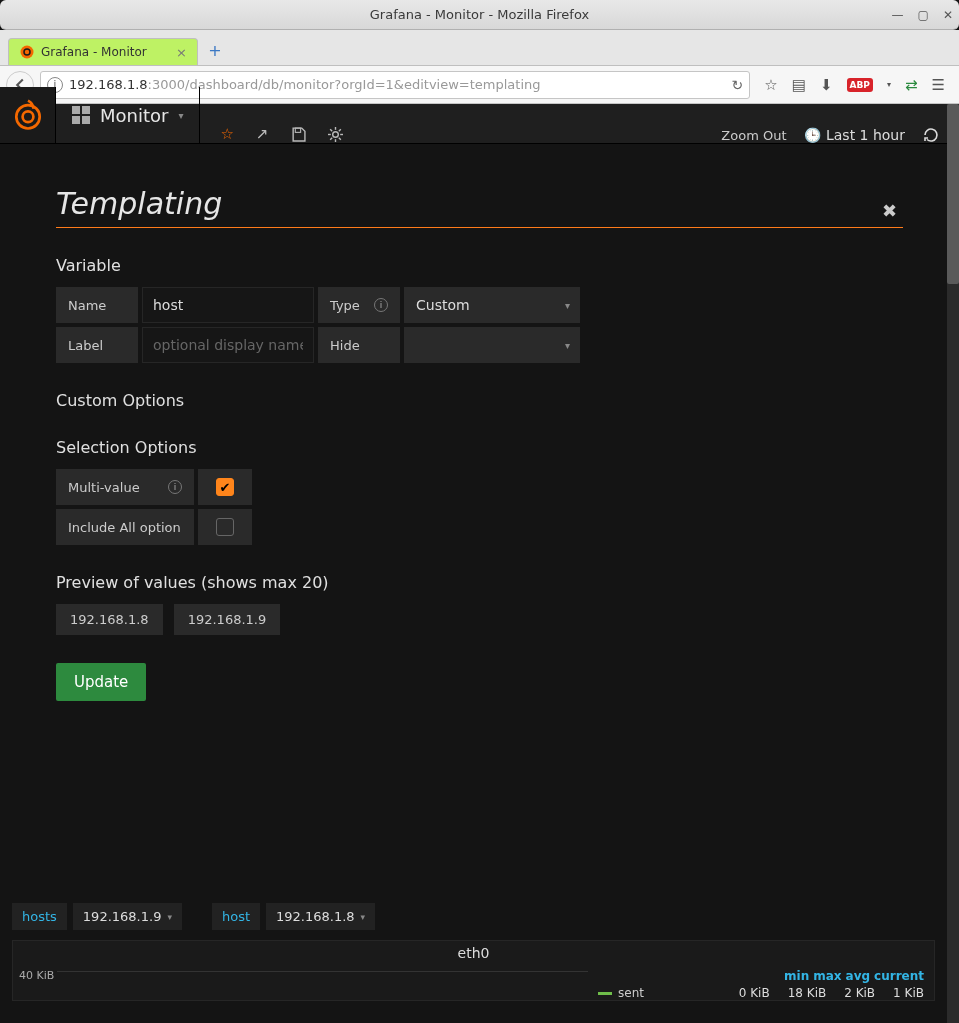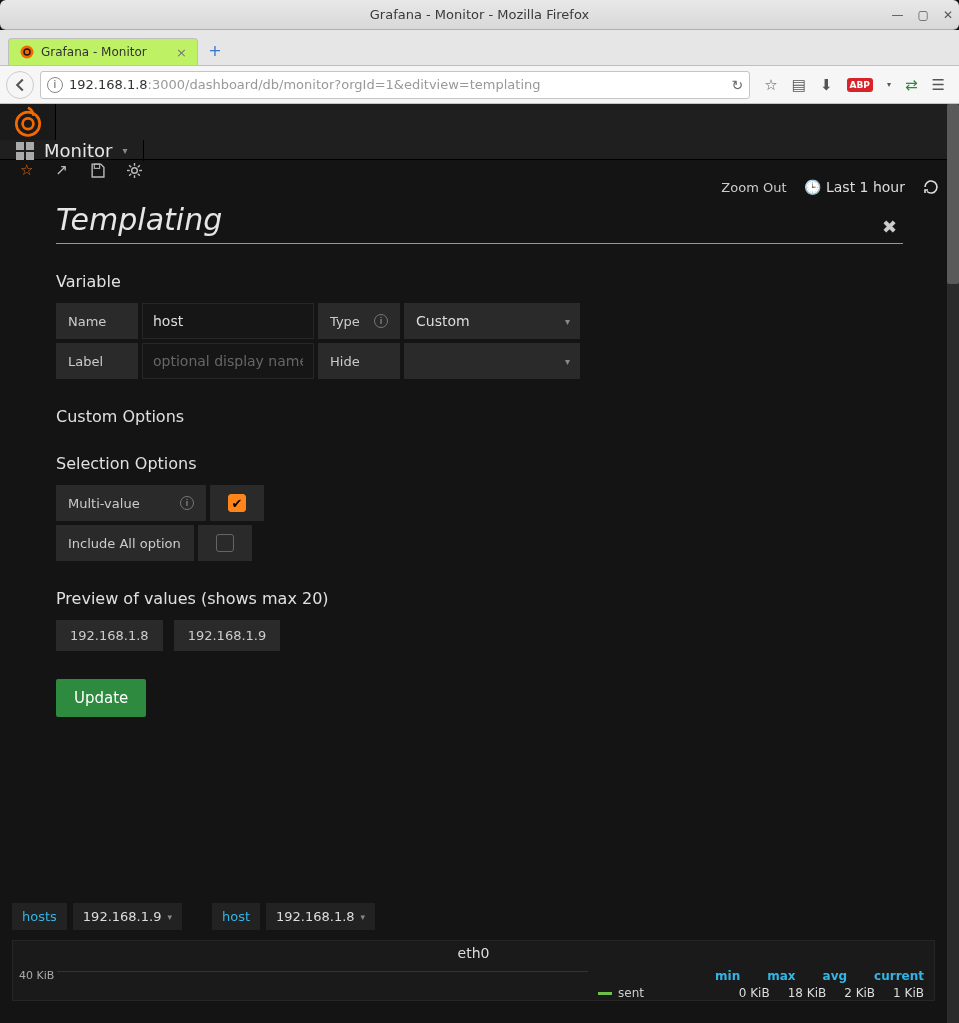--- a/index.html
+++ b/index.html
@@ -22,21 +22,21 @@
 .urlbar .info { width:16px; height:16px; border:1px solid #888; border-radius:50%; font-size:10px; display:flex; align-items:center; justify-content:center; color:#555;}
 .urlbar .url { flex:1; white-space:nowrap; overflow:hidden; color:#333; }
 .urlbar .url .dim { color:#999; }
 .urlbar .reload { color:#666; font-size:14px; cursor:pointer; }
 .nav-icons { display:flex; align-items:center; gap:14px; padding:0 8px; color:#555; font-size:15px; }
 .abp { background:#d8232a; color:#fff; font-size:9px; font-weight:bold; padding:2px 3px; border-radius:3px; }
 
 .app { position:relative; height: 919px; background:#141414; color:#d8d8d8; }
 
 
-.gf-header { height:56px; display:flex; align-items:flex-start; border-bottom:1px solid #000; background:#1f1f1f;flex-direction:column; }
+.gf-header { height:40px; display:flex; align-items:flex-end; border-bottom:1px solid #000; background:#1f1f1f; }
 .gf-logo { width:56px; height:56px; display:flex; align-items:center; justify-content:center; border-right:1px solid #000; background:#1a1a1a;}
 .gf-dash { display:flex; align-items:center; gap:10px; padding:0 16px; border-right:1px solid #000; height:56px; }
 .gf-icon-grid { width:18px; height:18px; }
 .gf-dash-title { font-size:18px; color:#e6e6e6; }
 .gf-toolbar { display:flex; align-items:center; gap:22px; padding:0 20px; font-size:15px; color:#bbb; }
 .gf-right { margin-left:auto; display:flex; align-items:center; gap:18px; padding-right:20px; color:#ddd; font-size:14px; }
 .gf-right .zoom { font-size:13px; color:#ccc; }
 
 
 .scroll-track { position:absolute; right:0; top:0; width:12px; height:100%; background:#2b2b2b; }
@@ -78,21 +78,21 @@
 .var-row { display:flex; gap:6px; align-items:center; }
 .var-name { background:#222; padding:6px 10px; font-size:13px; color:#33b5e5; }
 .var-picker { background:#222; padding:6px 10px; font-size:13px; color:#ddd; display:flex; gap:6px; align-items:center;}
 .panel { margin-top:10px; border:1px solid #262626; background:#1a1a1a; }
 .panel-title { text-align:center; font-size:14px; color:#ddd; padding:4px 0; }
 .panel-body { display:flex; }
 .chart-side { flex:1; padding:2px 6px; position:relative; }
 .yaxis { font-size:11px; color:#aaa; position:absolute; left:6px; top:4px;}
 .gridline { position:absolute; left:44px; right:6px; top:6px; border-top:1px solid #333; }
 .legend-side { width:340px; font-size:12px; padding:4px 10px 0 4px;}
-.legend-head { display:flex; justify-content:flex-end; gap:27px; color:#33b5e5; font-weight:bold; }
+.legend-head { display:flex; justify-content:flex-end; gap:4px; color:#33b5e5; font-weight:bold; }
 .legend-row { display:flex; align-items:center; gap:6px; color:#ccc; margin-top:3px; }
 .legend-row .vals { margin-left:auto; display:flex; gap:18px; color:#ddd;}
 .swatch { width:14px; height:3px; background:#6fbd4a; display:inline-block;}
 
 svg { display:block; }
 </style>
 </head>
 <body>
 
 <div class="window-titlebar">
@@ -240,21 +240,21 @@
       </div>
     </div>
 
     <div class="section">
       <h3>Custom Options</h3>
     </div>
 
     <div class="section">
       <h3>Selection Options</h3>
       <div class="form-row">
-        <div class="fld-label mv" style="width:150px">
+        <div class="fld-label mv" style="width:138px">
             <span>Multi-value</span>
             <span class="help-circle">i</span>
           </div>
         <div class="chk-box">
             <div class="chk on">✔</div>
           </div>
       </div>
       <div class="form-row">
         <div class="fld-label" style="width:138px">Include All option</div>
         <div class="chk-box">

